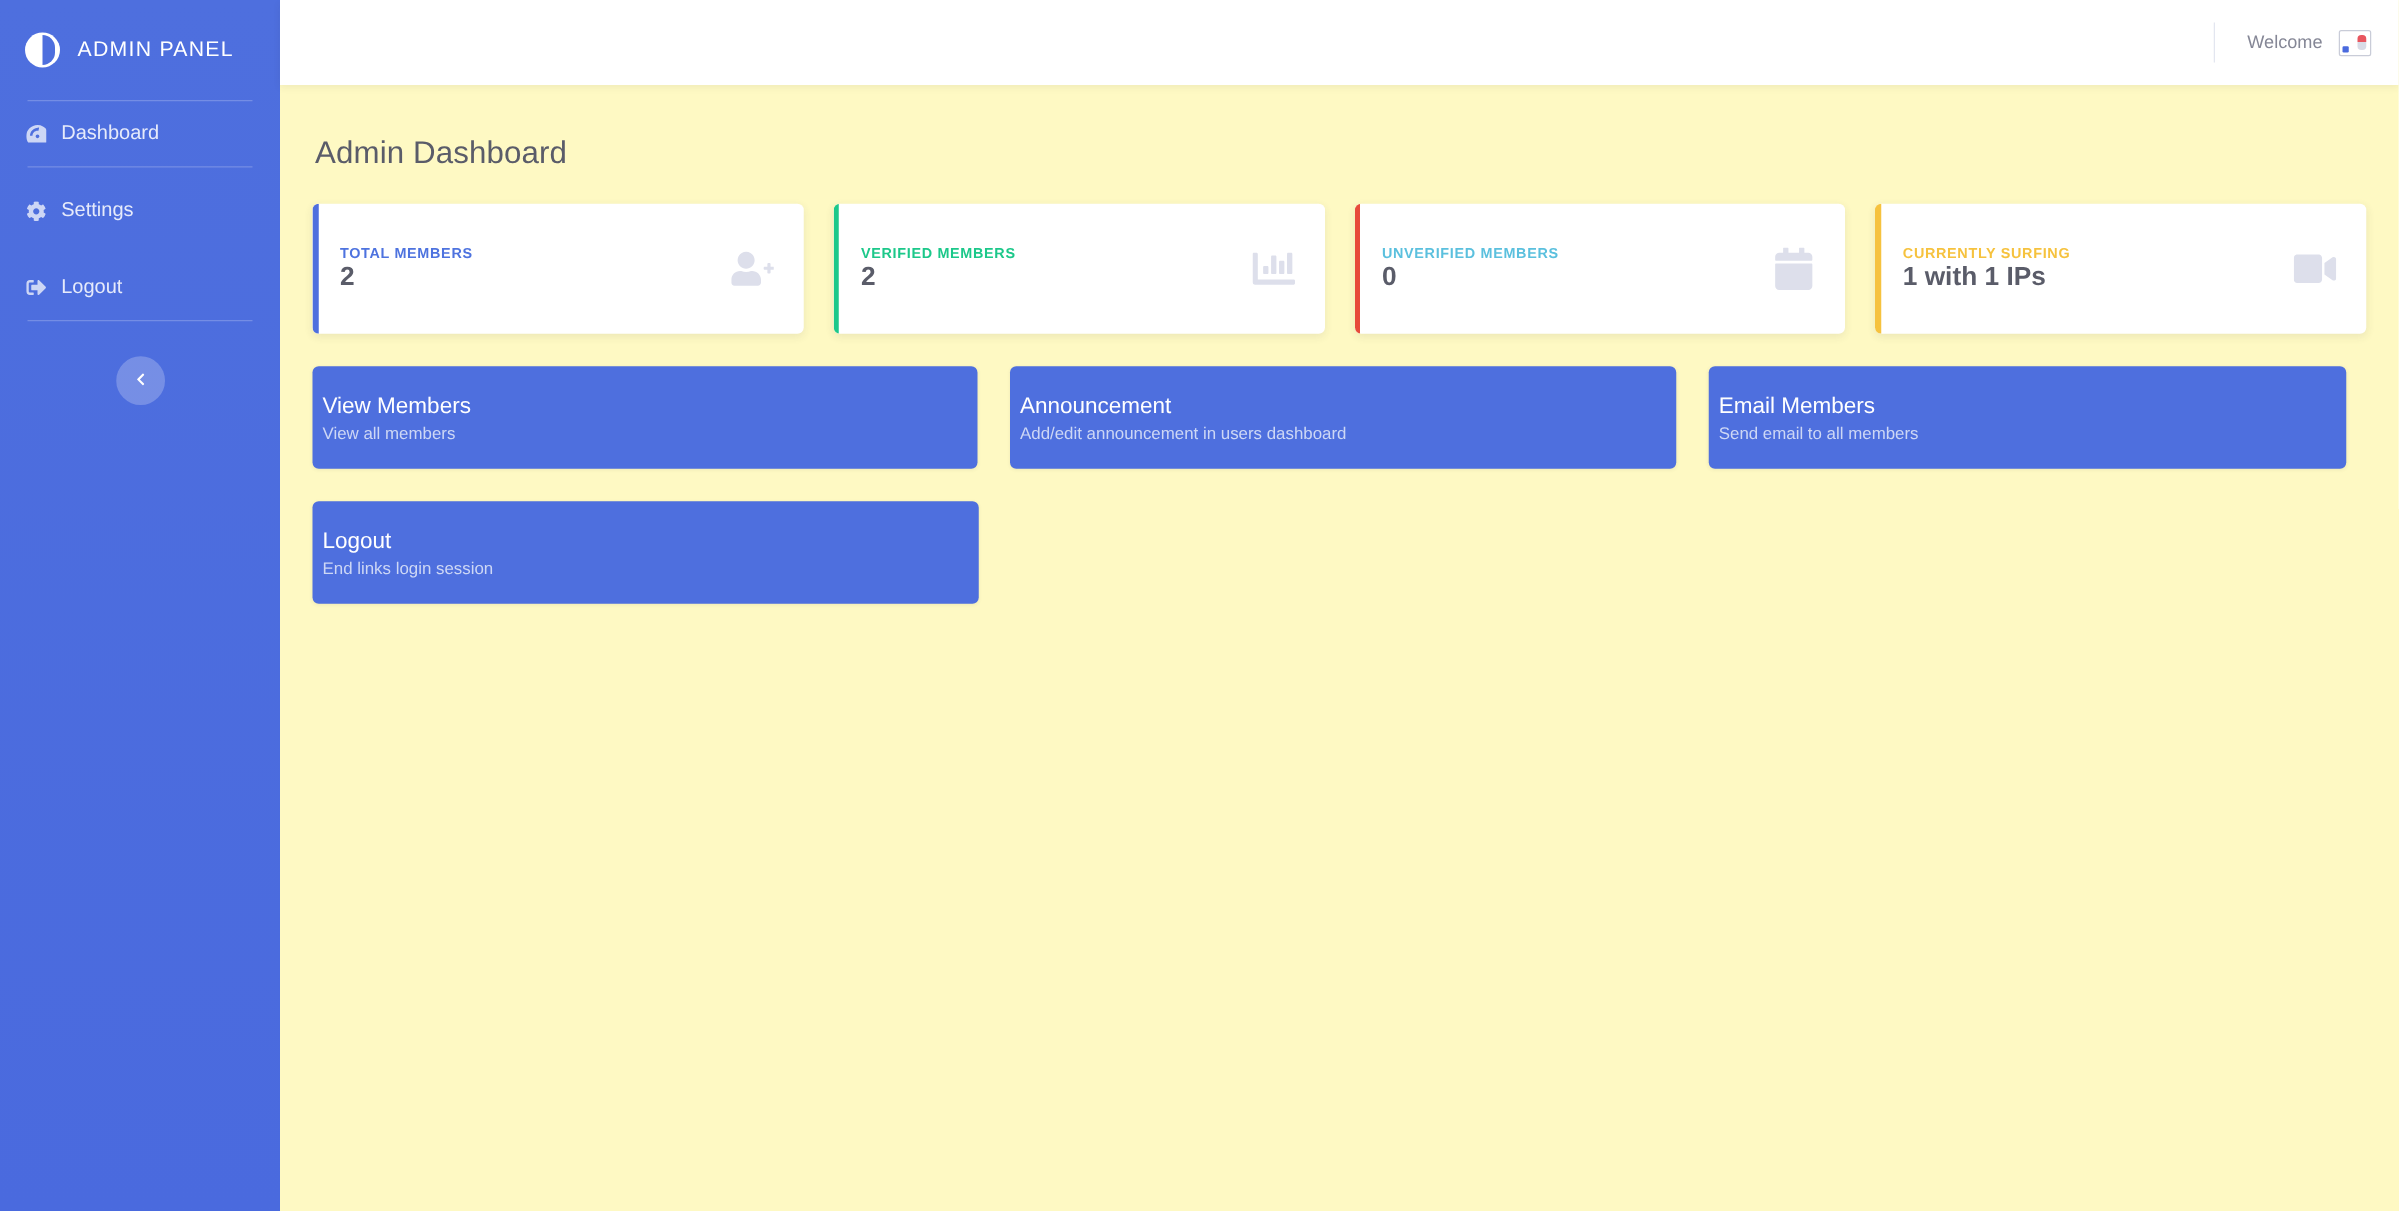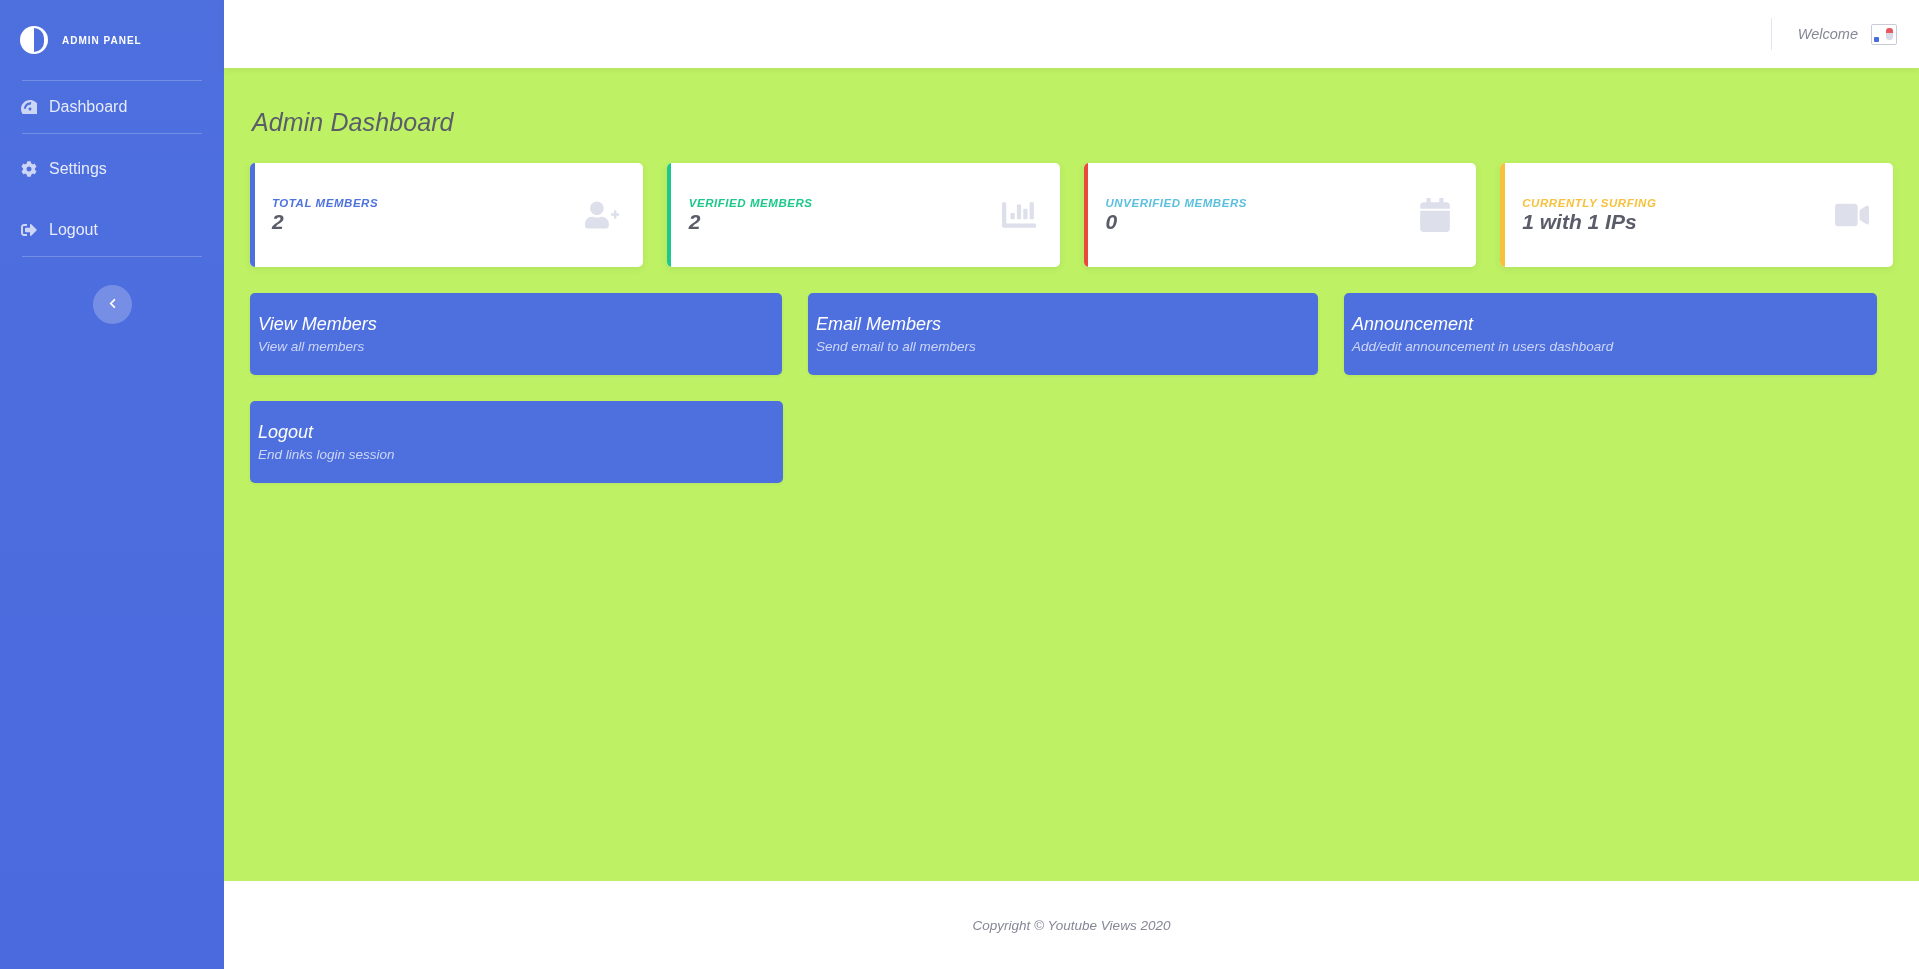--- a/index.html
+++ b/index.html
@@ -28,21 +28,21 @@
     width:28px; height:28px; border-radius:50%;
     background:#fff; position:relative; flex:0 0 28px;
   }
   .brand-logo::after {
     content:""; position:absolute; left:50%; top:2px;
     width:10px; height:24px;
     background:#4e6fde;
     border-radius:0 12px 12px 0;
   }
   .brand-text {
-    font-size:10px; font-weight:bold; letter-spacing:1.0px;
+    font-size:17px; font-weight:normal; letter-spacing:1.0px;
   }
   .side-divider {
     height:1px; background:rgba(255,255,255,0.22);
     margin:0 22px;
   }
   .nav-item {
     display:flex; align-items:center; gap:12px;
     padding:17px 0 17px 20px;
     color:rgba(255,255,255,0.86);
     font-size:16px; text-decoration:none;
@@ -62,21 +62,21 @@
     width:39px; height:39px; border-radius:50%;
     background:rgba(255,255,255,0.23);
     border:none; cursor:pointer;
     display:flex; align-items:center; justify-content:center;
   }
   .collapse-btn svg { width:11px; height:11px; fill:#fff; }
 
   
   .main {
     flex:1; display:flex; flex-direction:column;
-    background:#bef264; min-width:0;font-style:italic;
+    background:#fef9c3; min-width:0;
   }
   .topbar {
     height:68px; background:#fff;
     display:flex; align-items:center; justify-content:flex-end;
     padding-right:22px;
     box-shadow:0 2px 6px rgba(58,59,69,0.08);
     position:relative; z-index:5;
   }
   .topbar-divider {
     width:1px; height:32px; background:#e3e6f0; margin-right:26px;
@@ -278,37 +278,34 @@
           </span>
         </div>
 
       </div>
 
       <div class="tile-row">
         <a class="tile tile-w1">
           <div class="tile-title">View Members</div>
           <div class="tile-sub">View all members</div>
         </a>
+        <a class="tile tile-w2">
+          <div class="tile-title">Announcement</div>
+          <div class="tile-sub">Add/edit announcement in users dashboard</div>
+        </a>
         <a class="tile tile-w3">
           <div class="tile-title">Email Members</div>
           <div class="tile-sub">Send email to all members</div>
-        </a>
-        <a class="tile tile-w2">
-          <div class="tile-title">Announcement</div>
-          <div class="tile-sub">Add/edit announcement in users dashboard</div>
         </a>
       </div>
 
       <div class="tile-row">
         <a class="tile tile-w2">
           <div class="tile-title">Logout</div>
           <div class="tile-sub">End links login session</div>
         </a>
       </div>
 
     </div>
 
-    <footer class="footer">
-      <span class="footer-text">Copyright © Youtube Views 2020</span>
-    </footer>
 
   </div>
 </div>
 
 </body></html>

